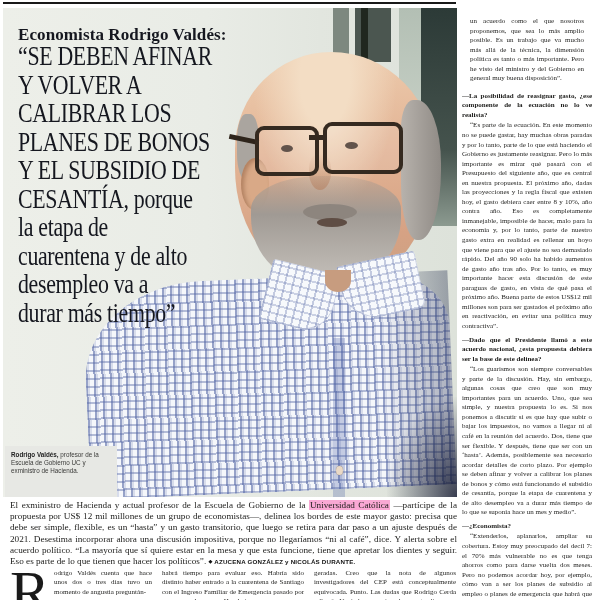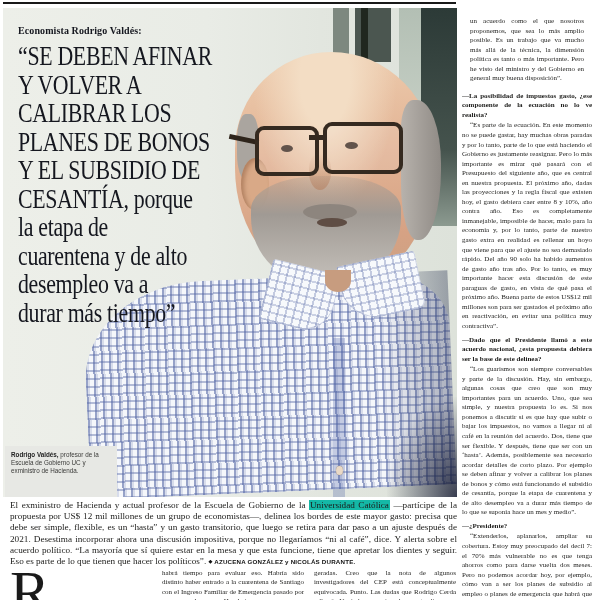--- a/index.html
+++ b/index.html
@@ -62,33 +62,33 @@
   .button{left:333px;top:458px;width:7px;height:9px;background:#ead9c6;border-radius:50%;box-shadow:0 0 1px #7a6a58;}
   .arm-shadow{right:0;bottom:0;width:70px;height:100px;
          background:radial-gradient(ellipse at 100% 100%,rgba(15,20,45,.8),rgba(0,0,0,0) 72%);}
 
   
   .caption{left:2px;top:438px;width:112px;height:51px;background:#e7e8e4;padding:5px 6px;box-sizing:border-box;
            font-family:"Liberation Sans",sans-serif;font-size:6.3px;line-height:7.8px;color:#3a3a38;}
   .caption b{font-weight:bold;color:#222;}
 
   
-  .kicker{left:18px;top:25px;font-size:10px;font-weight:bold;color:#15171f;letter-spacing:.1px;}
+  .kicker{left:18px;top:25px;font-size:17px;font-weight:bold;color:#15171f;letter-spacing:.1px;}
   .headline{left:18px;top:42px;width:300px;font-size:28px;line-height:28.5px;color:#15171f;
             transform:scaleX(.78);transform-origin:top left;letter-spacing:-.4px;}
 
   
   .rightcol{left:462px;top:9px;width:130px;font-size:7px;line-height:9.55px;text-align:justify;color:#1e1e1c;}
   .rightcol .p{text-indent:8px;margin:0;}
   .rightcol .np{text-indent:0;margin:8px;}
   .rightcol .q{font-weight:bold;margin:4px 0 1px;text-indent:0;}
 
   
   .lede{left:10px;top:500px;width:447px;font-size:9.2px;line-height:11.2px;text-align:justify;color:#1c1c1a;}
-  .hl{background:#14b8a6;padding:0 1px;}
+  .hl{background:#f9a8d4;padding:0 1px;}
   .byline{font-family:"Liberation Sans",sans-serif;font-size:6.2px;font-weight:bold;color:#111;letter-spacing:.2px;}
   .bullet{font-size:5px;vertical-align:1px;}
 
   
   .bottom{left:10px;top:569px;width:447px;display:flex;gap:10px;}
   .bcol{width:142px;font-size:7px;line-height:9.3px;text-align:justify;color:#1e1e1c;}
   .dropcap{float:left;font-size:60px;line-height:46px;padding-right:4px;color:#1a1a1a;}
 </style>
 </head>
 <body>
@@ -134,30 +134,30 @@
   <div>Y EL SUBSIDIO DE</div>
   <div>CESANTÍA, porque</div>
   <div>la etapa de</div>
   <div>cuarentena y de alto</div>
   <div>desempleo va a</div>
   <div>durar más tiempo”</div>
 </div>
 
 <div class="abs rightcol">
   <p class="np">un acuerdo como el que nosotros proponemos, que sea lo más amplio posible. Es un trabajo que va mucho más allá de la técnica, la dimensión política es tanto o más importante. Pero he visto del ministro y del Gobierno en general muy buena disposición”.</p>
-  <p class="q">—La posibilidad de impuestos gasto, ¿ese componente de la ecuación no lo ve realista?</p>
+  <p class="q">—La posibilidad de reasignar gasto, ¿ese componente de la ecuación no lo ve realista?</p>
   <p class="p">“Es parte de la ecuación. En este momento no se puede gastar, hay muchas obras paradas y por lo tanto, parte de lo que está haciendo el Gobierno es justamente reasignar. Pero lo más importante es mirar qué pasará con el Presupuesto del siguiente año, que es central en nuestra propuesta. El próximo año, dadas las proyecciones y la regla fiscal que existen hoy, el gasto debiera caer entre 8 y 10%, año contra año. Eso es completamente inmanejable, imposible de hacer, malo para la economía y, por lo tanto, parte de nuestro gasto extra en realidad es rellenar un hoyo que viene para que el ajuste no sea demasiado rápido. Del año 90 solo ha habido aumentos de gasto año tras año. Por lo tanto, es muy importante hacer esta discusión de este paraguas de gasto, en vista de qué pasa el próximo año. Buena parte de estos US$12 mil millones son para ser gastados el próximo año en reactivación, en evitar una política muy contractiva”.</p>
   <p class="q">—Dado que el Presidente llamó a este acuerdo nacional, ¿esta propuesta debiera ser la base de este delinea?</p>
   <p class="p">“Los guarismos son siempre conversables y parte de la discusión. Hay, sin embargo, algunas cosas que creo que son muy importantes para un acuerdo. Uno, que sea simple, y nuestra propuesta lo es. Si nos ponemos a discutir si es que hay que subir o bajar los impuestos, no vamos a llegar ni al café en la reunión del acuerdo. Dos, tiene que ser flexible. Y después, tiene que ser con un ‘hasta’. Además, posiblemente sea necesario acordar detalles de corto plazo. Por ejemplo se deben afinar y volver a calibrar los planes de bonos y cómo está funcionando el subsidio de cesantía, porque la etapa de cuarentena y de alto desempleo va a durar más tiempo de lo que se suponía hace un mes y medio”.</p>
-  <p class="q">—¿Presidente?</p>
+  <p class="q">—¿Economista?</p>
   <p class="p">“Extenderlos, aplanarlos, ampliar su cobertura. Estoy muy preocupado del decil 7: el 70% más vulnerable no es que tenga ahorros como para darse vuelta dos meses. Pero no podemos acordar hoy, por ejemplo, cómo van a ser los planes de subsidio al empleo o planes de emergencia que habrá que desplegar el próximo año. Creo que hay que simplificar lo más posible el acuerdo”.</p>
 
 </div>
 
 <div class="abs lede">
   <span>El exministro de Hacienda y actual profesor de la Escuela de Gobierno de la </span><span class="hl">Universidad Católica</span><span> —partícipe de la propuesta por US$ 12 mil millones de un grupo de economistas—, delinea los bordes de este mayor gasto: precisa que debe ser simple, flexible, es un “hasta” y un gasto transitorio, que luego se retira para dar paso a un ajuste después de 2021. Desestima incorporar ahora una discusión impositiva, porque no llegaríamos “ni al café”, dice. Y alerta sobre el acuerdo político. “La mayoría que sí quiere estar en la mesa y que esta funcione, tiene que apretar los dientes y seguir. Eso es parte de lo que tienen que hacer los políticos”. </span><span class="byline bullet">◆</span><span class="byline"> AZUCENA GONZÁLEZ y NICOLÁS DURANTE.</span>
 </div>
 
 <div class="abs bottom">
-  <div class="bcol"><span class="dropcap">R</span></div>
+  <div class="bcol"><span class="dropcap">R</span><span>odrigo Valdés cuenta que hace unos dos o tres días tuvo un momento de angustia preguntán-</span></div>
   <div class="bcol"><span>habrá tiempo para evaluar eso. Habría sido distinto haber entrado a la cuarentena de Santiago con el Ingreso Familiar de Emergencia pasado por un mes por lo menos. Hoy lo im-</span></div>
   <div class="bcol"><span>geradas. Creo que la nota de algunos investigadores del CEP está conceptualmente equivocada. Punto. Las dudas que Rodrigo Cerda y Sergio Urzúa han mencionado son atendi-</span></div>
 </div>
 
 </body></html>

